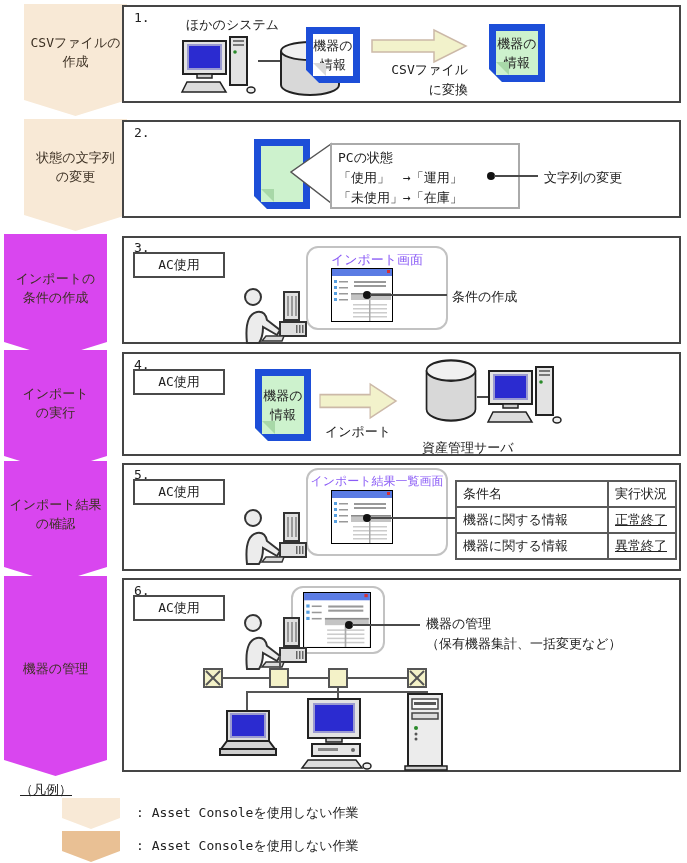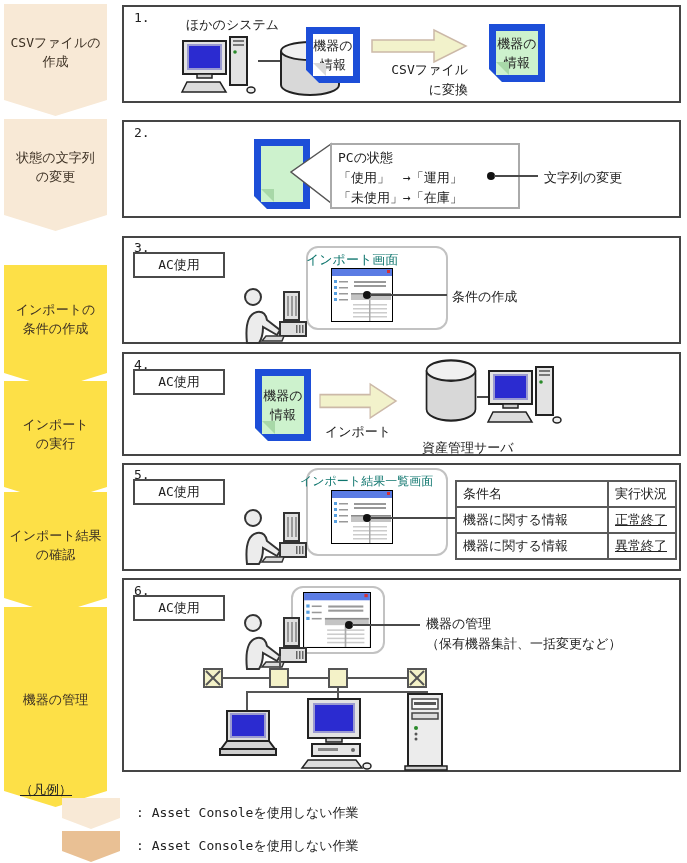--- a/index.html
+++ b/index.html
@@ -9,22 +9,22 @@
     color:#222;font-size:13px;overflow:hidden;
   }
   .abs{position:absolute;}
   .step{
     position:absolute;left:4px;width:103px;
     display:flex;align-items:center;justify-content:center;text-align:center;
     padding-bottom:16px;box-sizing:border-box;
     clip-path:polygon(0 0,100% 0,100% calc(100% - 16px),50% 100%,0 calc(100% - 16px));
     white-space:pre-line;line-height:19px;color:#3d3124;
   }
-  .step.light{background:#f8e9d6;}
-  .step.dark{background:#fde047;margin-top:31px;}
+  .step.light{background:#f8e9d6;margin-left:20px;}
+  .step.dark{background:#d946ef;}
   .pbox{position:absolute;left:122px;width:559px;border:2px solid #454545;background:#fff;box-sizing:border-box;}
   .num{position:absolute;font-size:13px;color:#222;}
   .acbox{
     position:absolute;width:92px;height:26px;border:2px solid #4a4a4a;background:#fff;
     display:flex;align-items:center;justify-content:center;box-sizing:border-box;
   }
   .paper{
     position:absolute;display:flex;align-items:center;justify-content:center;text-align:center;
     white-space:pre-line;line-height:19px;box-sizing:border-box;border:7px solid #1d4ed8;
     clip-path:polygon(0 0,100% 0,100% 100%,13px 100%,0 calc(100% - 13px));
@@ -35,21 +35,21 @@
     position:absolute;left:0;bottom:0;width:13px;height:13px;
     clip-path:polygon(0 0,100% 0,100% 100%);
   }
   .paper.white .fold{background:#d9d9d9;}
   .paper.green .fold{background:#a8d8a8;}
   .hline{position:absolute;background:#4a4a4a;height:2px;}
   .vline{position:absolute;background:#4a4a4a;width:2px;}
   .dot{position:absolute;width:8px;height:8px;border-radius:50%;background:#111;}
   .callout{position:absolute;white-space:pre-line;line-height:20px;color:#222;}
   .bubble{position:absolute;border:2px solid #c2c2c2;border-radius:12px;background:#fff;box-sizing:border-box;}
-  .bubble-title{position:absolute;color:#0f766e;}
+  .bubble-title{position:absolute;text-align:center;color:#8b5cf6;}
   .notebox{
     position:absolute;border:2px solid #aaa;background:#fff;box-sizing:border-box;
     white-space:pre;line-height:20px;padding:3px 6px;color:#222;
   }
   .rtable{position:absolute;border-collapse:collapse;background:#fff;}
   .rtable td{border:2px solid #5a5a5a;padding:3px 6px;font-size:13px;height:22px;box-sizing:border-box;color:#222;}
   .rtable td.status{text-decoration:underline;}
   .legend-shape{
     position:absolute;width:58px;height:31px;
     clip-path:polygon(0 0,100% 0,100% calc(100% - 11px),50% 100%,0 calc(100% - 11px));

